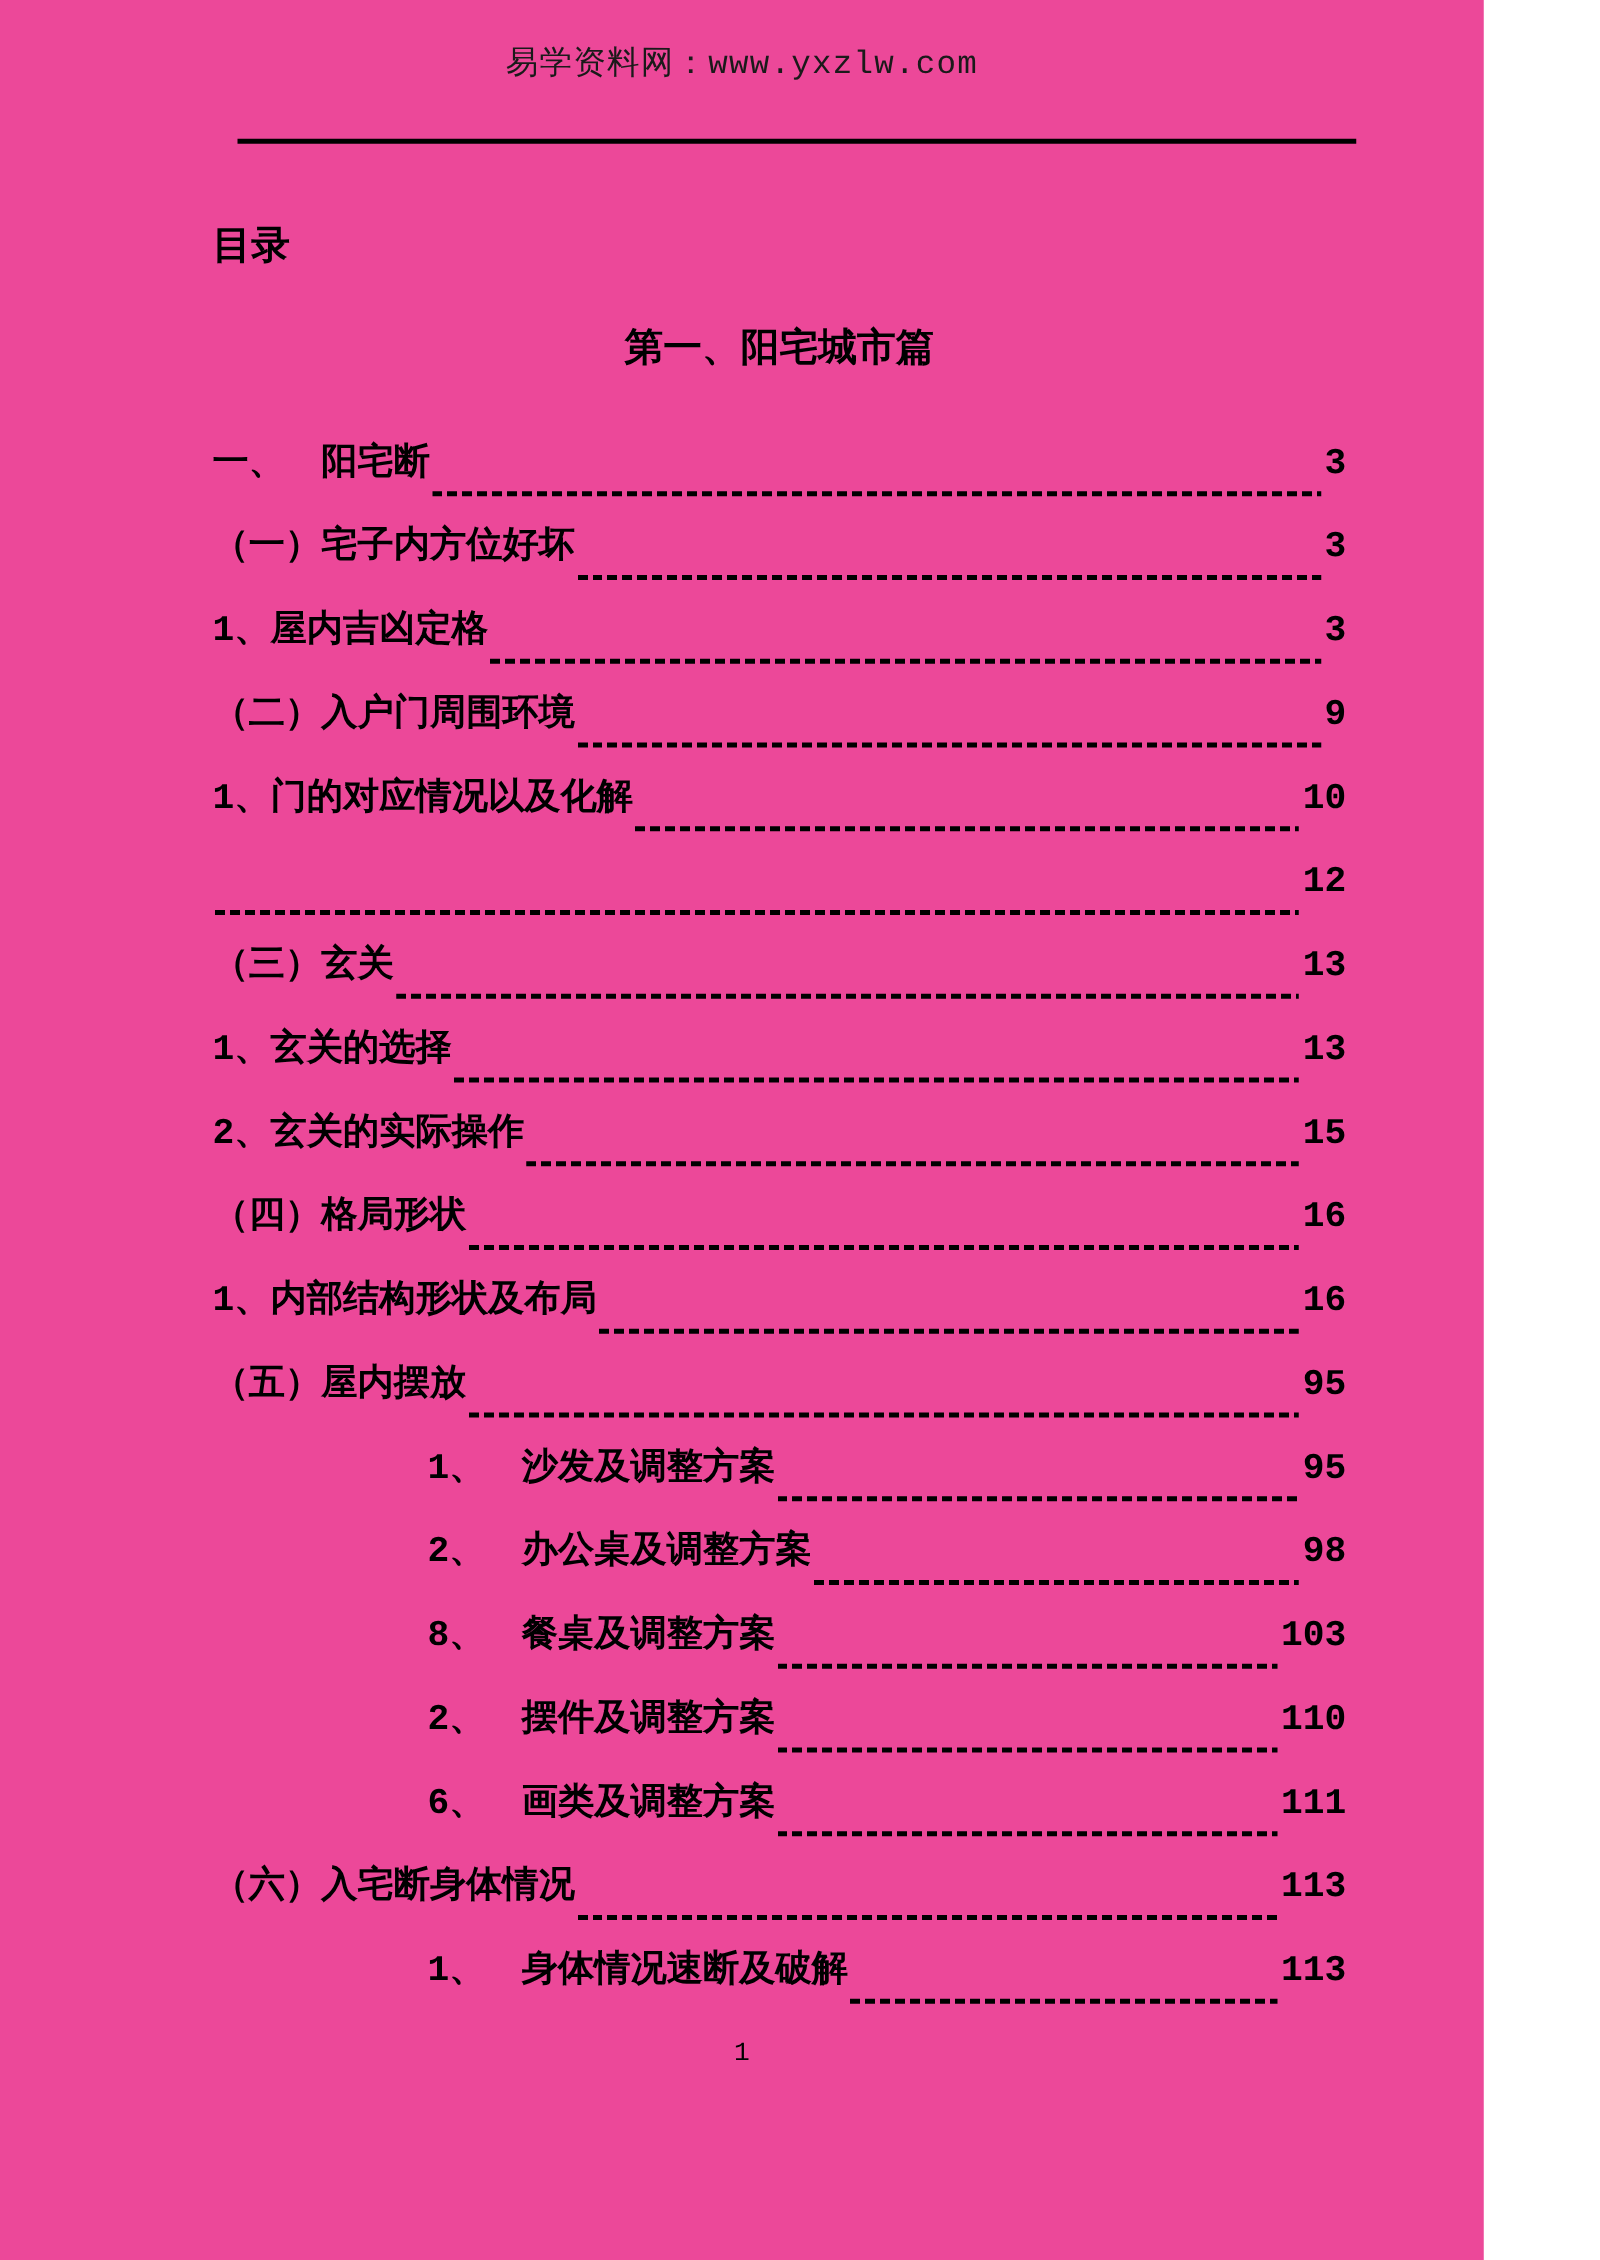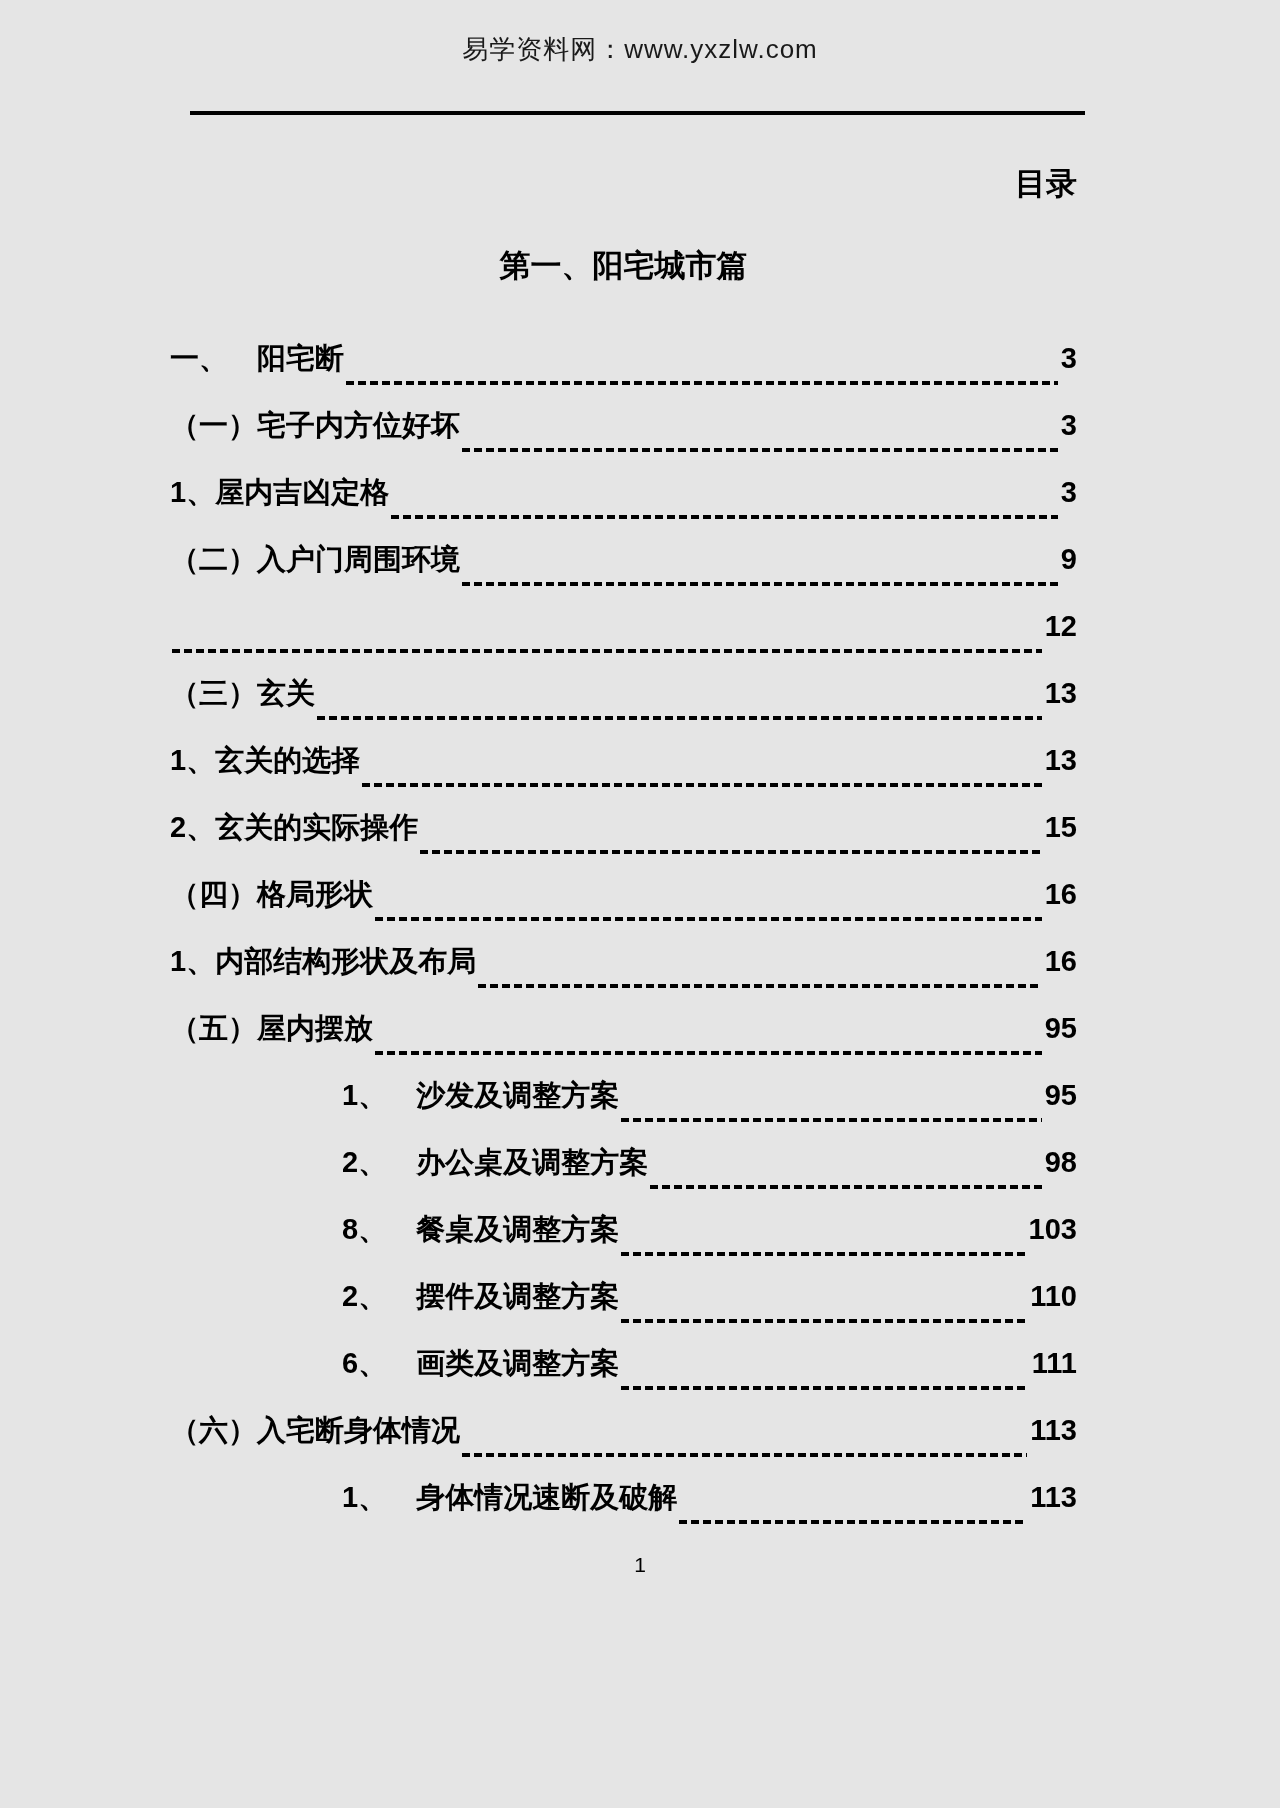--- a/index.html
+++ b/index.html
@@ -1,45 +1,45 @@
 <!DOCTYPE html>
 <html><head>
 <meta charset="utf-8">
 <style>
   * { margin: 0; padding: 0; box-sizing: border-box; }
   html, body { background: #ffffff; }
   .page {
     position: relative;
-    width: 1280px;
+    width: 1187px;
     height: 1808px;
-    background: #e5e5e5;
+    background: #ec4899;
     color: #000000;
-    font-family: Liberation Sans, sans-serif;
+    font-family: Liberation Mono, monospace;
     overflow: hidden;
   }
   .doc-header {
     margin-top: 32px;
     text-align: center;
     font-size: 26px;
     letter-spacing: 1px;
     color: #1a1a1a;
   }
   .header-rule {
     margin: 44px 0 0 190px;
     width: 895px;
     border: none;
     border-top: 4px solid #000000;
   }
   .content {
     margin-left: 170px;
     width: 907px;
   }
   .toc-title {
-    margin-top: 48px;
-    text-align: right;
+    margin-top: 60px;
+    text-align: left;
     font-size: 31px;
     font-weight: bold;
   }
   .part-title {
     margin-top: 40px;
     text-align: center;
     font-size: 31px;
     font-weight: bold;
   }
   .toc-list {
@@ -96,20 +96,25 @@
         </div>
         <div class="toc-row">
           <span class="toc-label">1、屋内吉凶定格</span>
           <span class="toc-leader"></span>
           <span class="toc-page">3</span>
         </div>
         <div class="toc-row">
           <span class="toc-label">（二）入户门周围环境</span>
           <span class="toc-leader"></span>
           <span class="toc-page">9</span>
+        </div>
+        <div class="toc-row">
+          <span class="toc-label">1、门的对应情况以及化解</span>
+          <span class="toc-leader"></span>
+          <span class="toc-page">10</span>
         </div>
         <div class="toc-row">
           <span class="toc-leader"></span>
           <span class="toc-page">12</span>
         </div>
         <div class="toc-row">
           <span class="toc-label">（三）玄关</span>
           <span class="toc-leader"></span>
           <span class="toc-page">13</span>
         </div>

